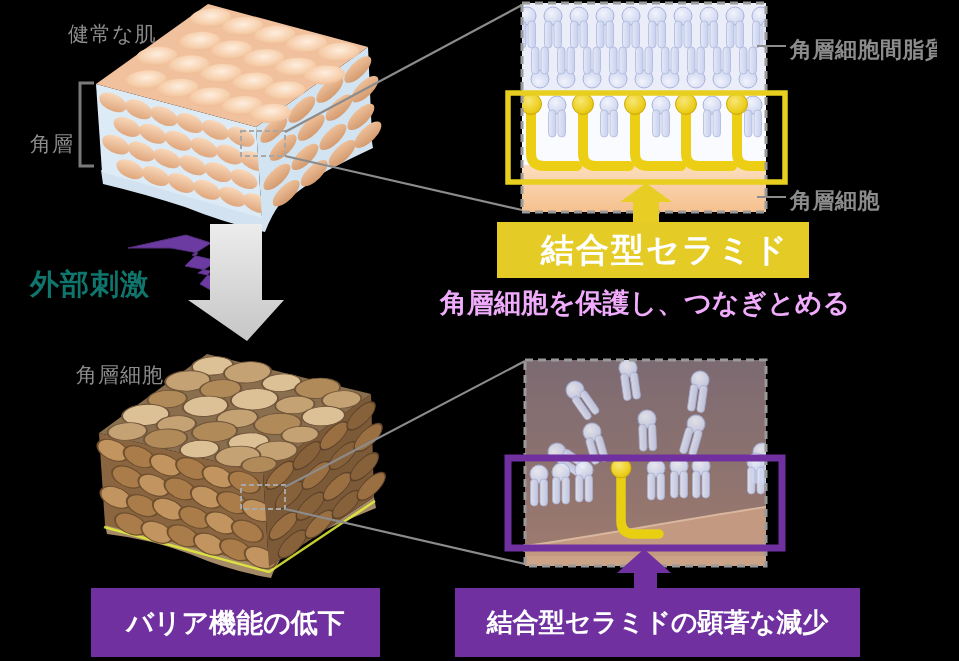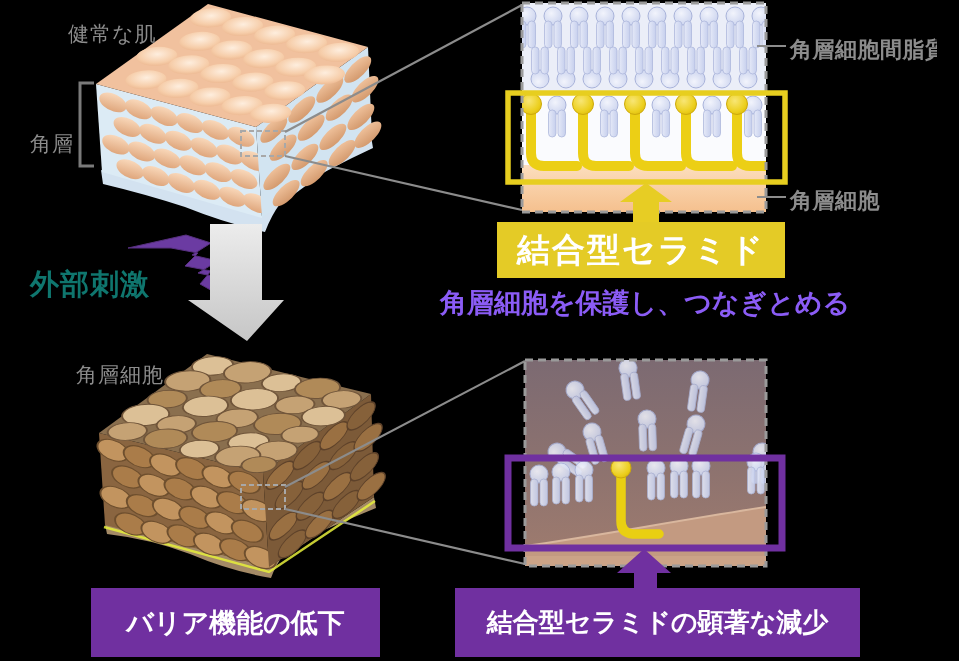--- a/index.html
+++ b/index.html
@@ -5,23 +5,23 @@
   html,body{margin:0;padding:0;background:#000;}
   .canvas{position:relative;width:937px;height:661px;background:#000;overflow:hidden;
           font-family:"Liberation Sans","DejaVu Sans",sans-serif;}
   .abs{position:absolute;}
   .lbl{color:#8c8c8c;white-space:nowrap;}
   .lbl-skin{font-size:21px;letter-spacing:1px;}
   .lbl-side{font-size:22px;letter-spacing:0.5px;font-weight:bold;}
   .stimulus{color:#0f766e;font-size:29px;font-weight:bold;letter-spacing:1px;}
   .banner{display:flex;align-items:center;justify-content:center;color:#fff;font-weight:bold;
           text-align:center;white-space:nowrap;}
-  .banner-yellow{background:#e4cb26;font-size:33px;letter-spacing:2px;}
+  .banner-yellow{background:#e4cb26;font-size:33px;letter-spacing:2px;padding-left:24px;}
   .banner-purple{background:#7030a0;}
-  .subtitle{color:#8b5cf6;font-size:27px;font-weight:bold;text-align:center;white-space:nowrap;}
+  .subtitle{color:#f0abfc;font-size:27px;font-weight:bold;text-align:center;white-space:nowrap;}
   svg{position:absolute;left:0;top:0;}
 </style>
 </head>
 <body>
 
 <div class="canvas">
 
 <svg width="959" height="661" viewBox="0 0 959 661">
   <defs>
     <radialGradient id="gCellTopH" cx="0.45" cy="0.4" r="0.7">

